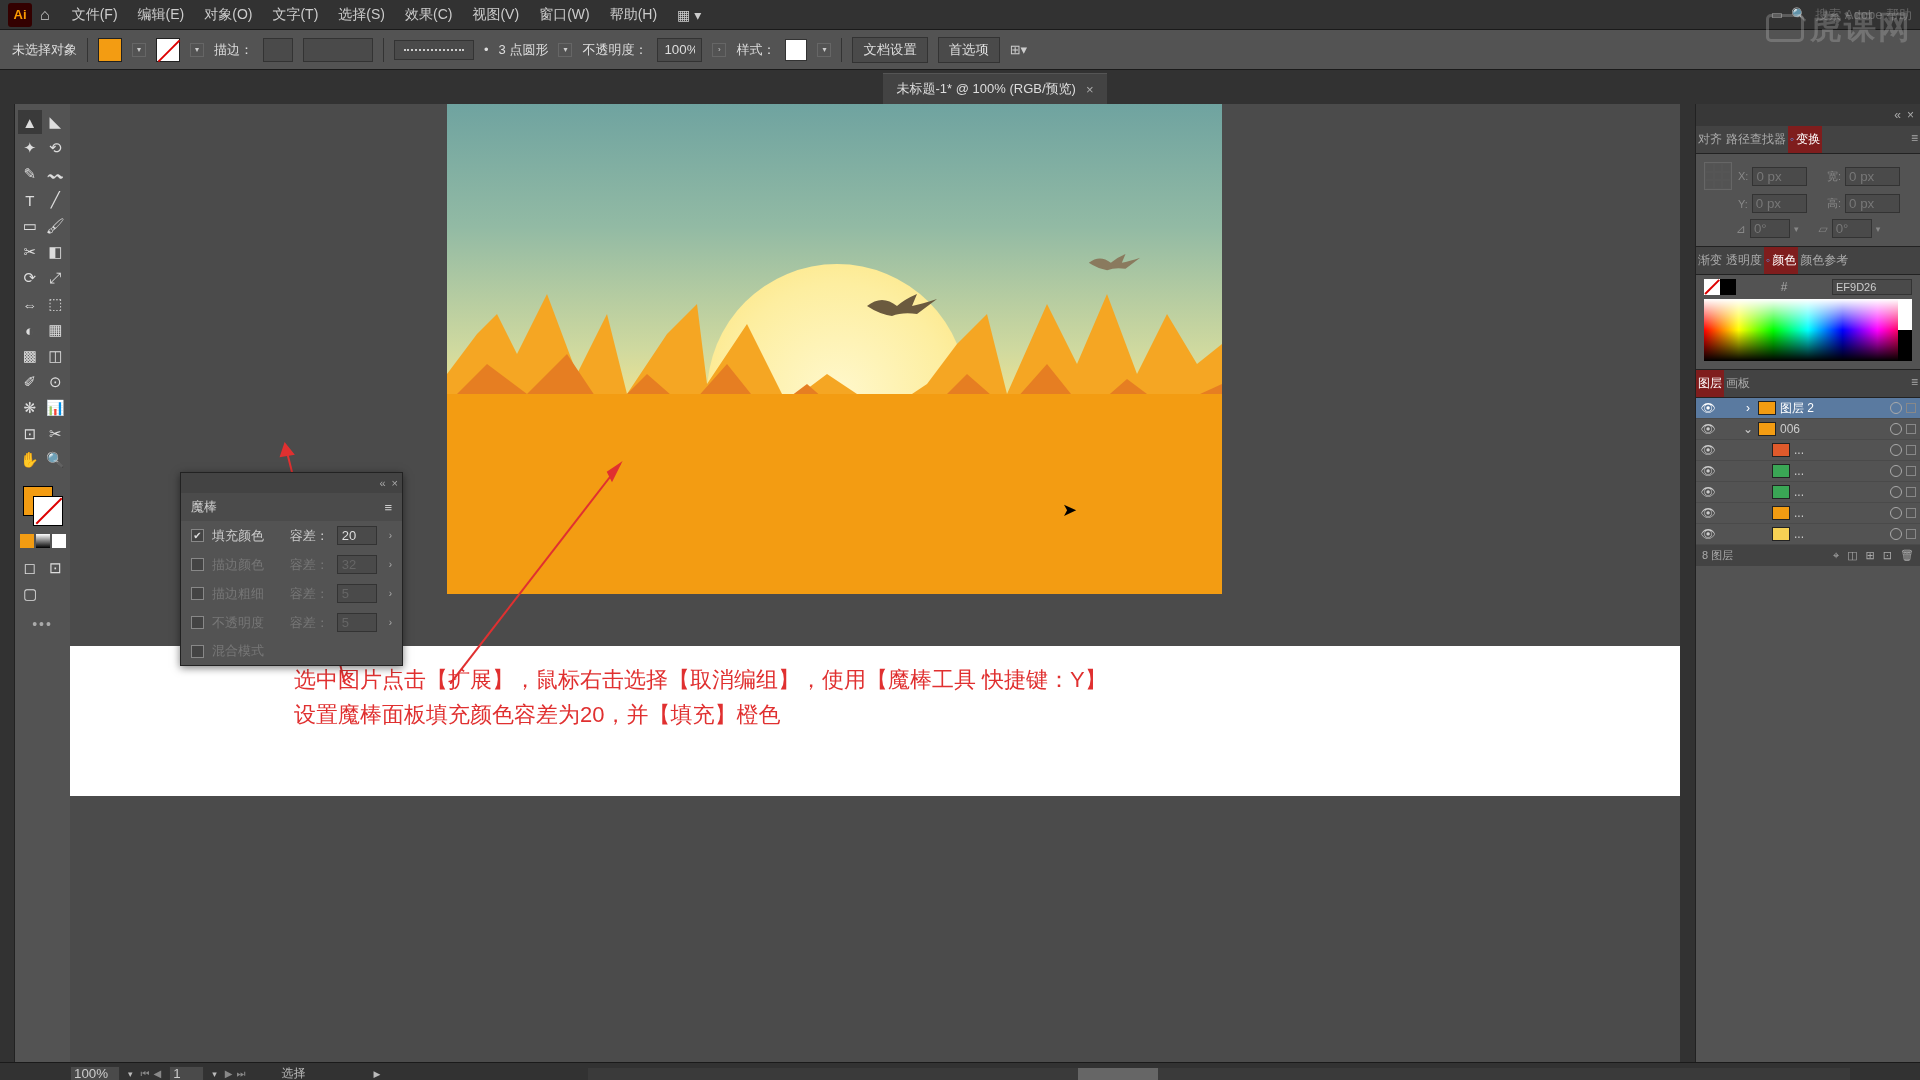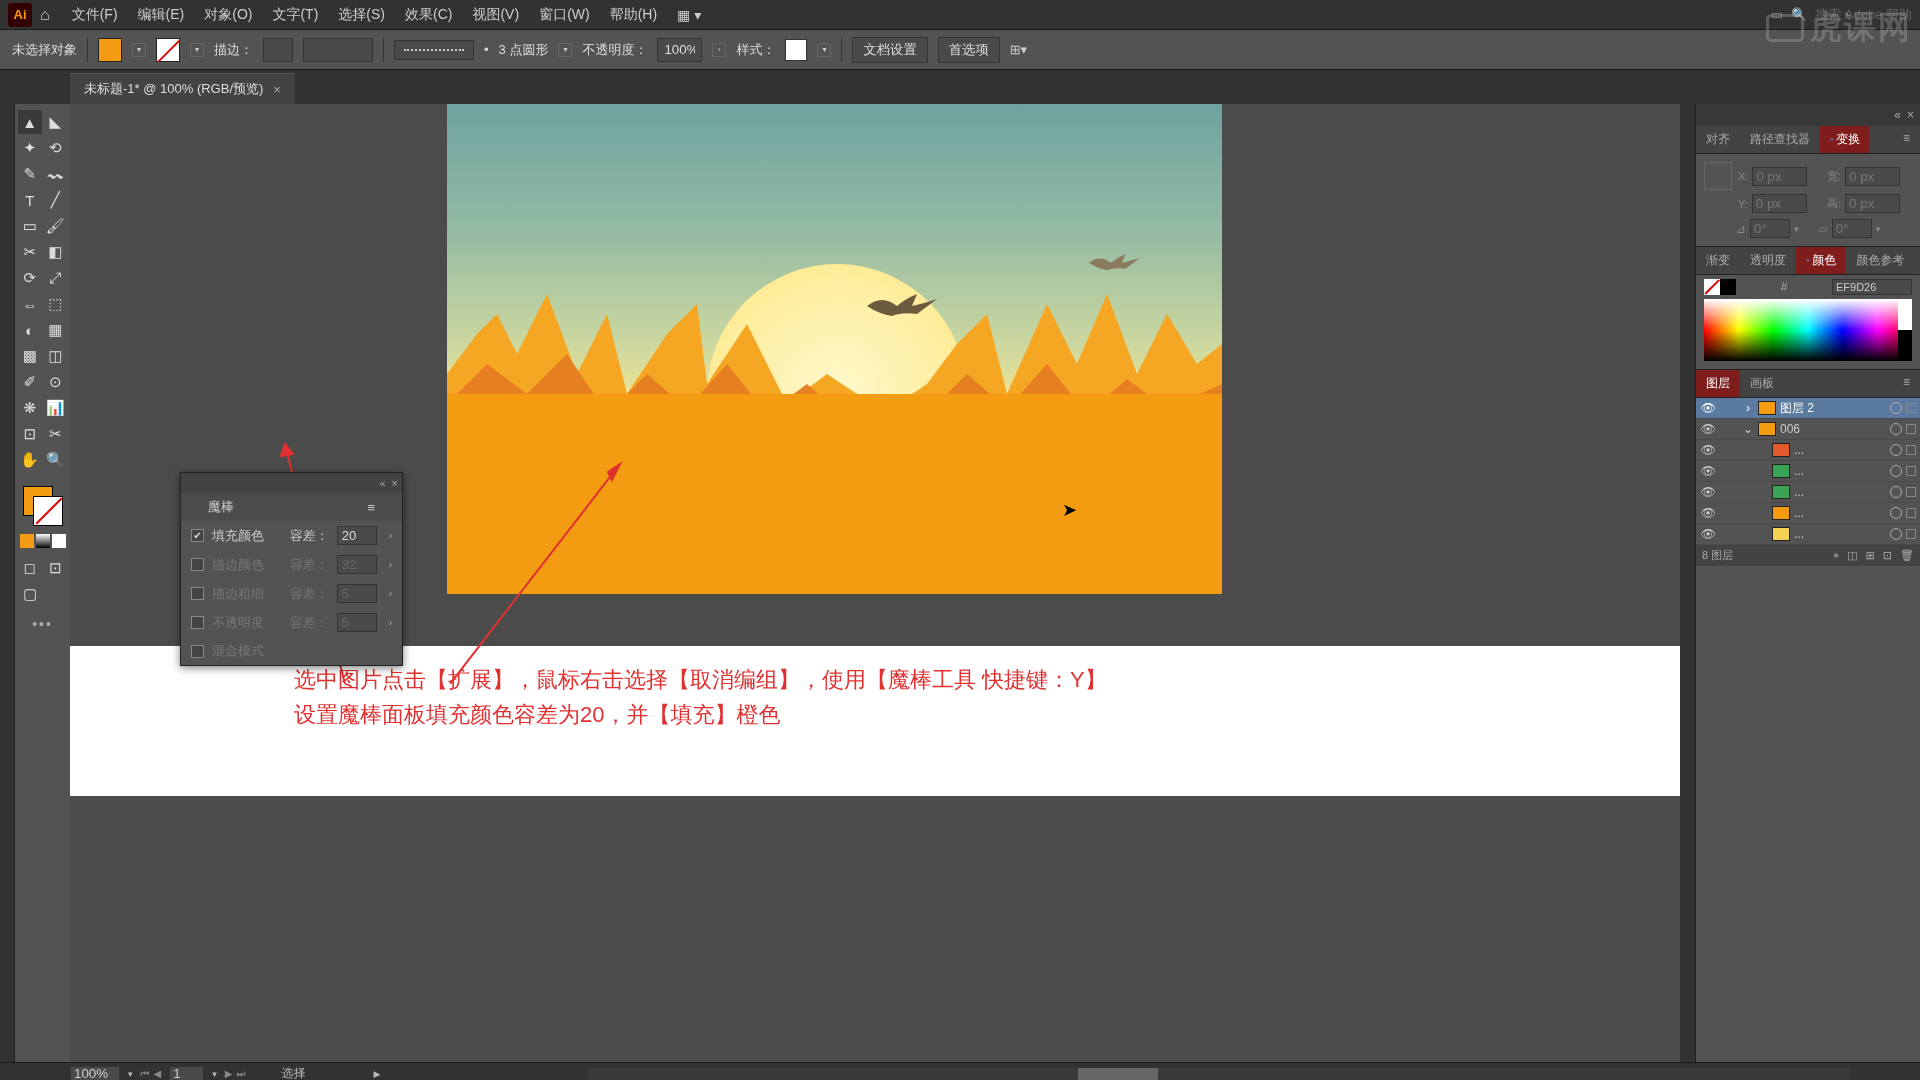--- a/index.html
+++ b/index.html
@@ -21,21 +21,21 @@
 .swatch-stroke { width: 24px; height: 24px; background: #fff; border: 1px solid #222; position: relative; }
 .swatch-stroke::after { content:''; position:absolute; width:30px; height:2px; background:#d00; transform:rotate(-45deg); top:11px; left:-3px; }
 .ctrl-dd { width: 14px; height: 14px; border: 1px solid #666; display:inline-flex; align-items:center; justify-content:center; font-size:8px; }
 .ctrl-input { background: #4a4a4a; border: 1px solid #333; color: #ddd; padding: 2px 6px; height: 24px; }
 .ctrl-btn { background: #4a4a4a; border: 1px solid #333; color: #ddd; padding: 3px 10px; height: 26px; cursor: pointer; }
 .divider { width: 1px; height: 24px; background: #333; }
 .stroke-preview { width:80px; height:20px; background:#4a4a4a; display:flex; align-items:center; justify-content:center; border:1px solid #333;}
 .stroke-preview::before { content:''; width:60px; border-top: 2px dotted #ccc; }
 
 
-.tabbar { height: 34px; background: #323232; display: flex; align-items: flex-end; padding-left: 70px; }
+.tabbar { height: 34px; background: #323232; display: flex; align-items: flex-end; padding-left: 70px; justify-content: center; }
 .doc-tab { background: #434343; padding: 6px 14px; font-size: 13px; color: #ddd; display: flex; align-items: center; gap: 10px; border-top: 1px solid #555; }
 .tab-close { cursor: pointer; color: #aaa; }
 
 
 .main { display: flex; height: calc(1080px - 30px - 40px - 30px - 22px); }
 
 
 .leftstrip { width: 15px; background: #323232; border-right: 1px solid #222; }
 
 
@@ -64,36 +64,36 @@
 .cursor-on-canvas { position:absolute; left: 615px; top: 395px; color:#000; font-size:18px; }
 
 
 .anno-strip { position:absolute; left:0; right:0; top: 542px; height: 150px; background: #fff; }
 .anno-text { position:absolute; left: 224px; top: 558px; color: #e03030; font-size: 22px; line-height: 1.6; }
 .arrow { position:absolute; stroke:#e03030; stroke-width:2; fill:none; }
 
 
 .panel-float { position: absolute; left: 110px; top: 368px; width: 223px; background: #535353; border: 1px solid #222; font-size: 13px; box-shadow: 0 2px 8px rgba(0,0,0,0.5); z-index:20; }
 .panel-tabhdr { height: 20px; background: #434343; display:flex; justify-content:flex-end; align-items:center; padding: 0 4px; gap:6px; color:#aaa; font-size:11px;}
-.panel-title { padding: 5px 27px; background: #4b4b4b; display:flex; justify-content:space-between; align-items:center;}
+.panel-title { padding: 5px 10px; background: #4b4b4b; display:flex; justify-content:space-between; align-items:center;}
 .panel-row { display: flex; align-items: center; padding: 5px 10px; gap: 8px; }
 .panel-row.dim { color: #777; }
 .chk { width: 13px; height: 13px; border: 1px solid #888; background: #444; display:inline-flex; align-items:center; justify-content:center; font-size:10px; color:#ddd;}
 .chk.on::before { content:'✔'; }
 .panel-lbl { flex: 1; }
 .panel-val { background:#4a4a4a; border:1px solid #333; width:40px; padding:1px 4px; color:#ddd; }
 .panel-val.dim { color:#666; }
 .panel-arrow { color:#aaa; font-size:10px; margin-left:4px; }
 
 
 .rightstrip { width: 15px; background: #323232; }
 .rightpanels { width: 225px; background: #535353; display: flex; flex-direction: column; font-size: 12px; border-left: 1px solid #222; }
 .rp-header { height: 22px; background: #383838; display:flex; justify-content:flex-end; align-items:center; padding:0 6px; gap:6px; color:#aaa;}
 .rp-tabs { display: flex; background: #434343; border-bottom: 1px solid #222; }
-.rp-tab { padding: 5px 10px; cursor: pointer; color: #aaa; }
+.rp-tab { padding: 5px 2px; cursor: pointer; color: #aaa; }
 .rp-tab.active { background: #7f1d1d; color: #fff; }
 .rp-tab .link-dot { color:#5aa0ff; margin-right:2px;}
 .rp-body { padding: 8px; color: #888; }
 .transform-grid { display:grid; grid-template-columns: 30px 1fr 1fr; gap:4px; align-items:center; font-size:11px; }
 .tg-ref { width:28px; height:28px; border:1px solid #666; display:grid; grid-template-columns:repeat(3,1fr); grid-template-rows:repeat(3,1fr);}
 .tg-ref span{border:1px solid #555;}
 .tg-cell { display:flex; gap:4px; align-items:center; }
 .tg-input { background:#4a4a4a; border:1px solid #333; width:55px; padding:1px 3px; color:#777; }
 .rp-msg { text-align:center; color:#888; padding: 30px 0; }
 .rp-section { border-top: 1px solid #222; }

